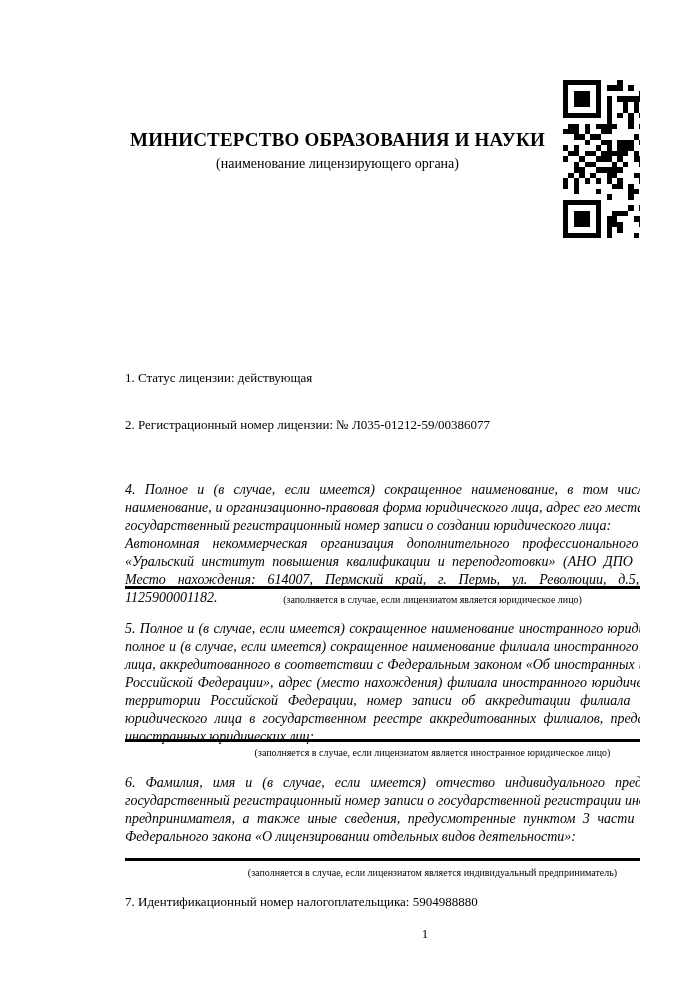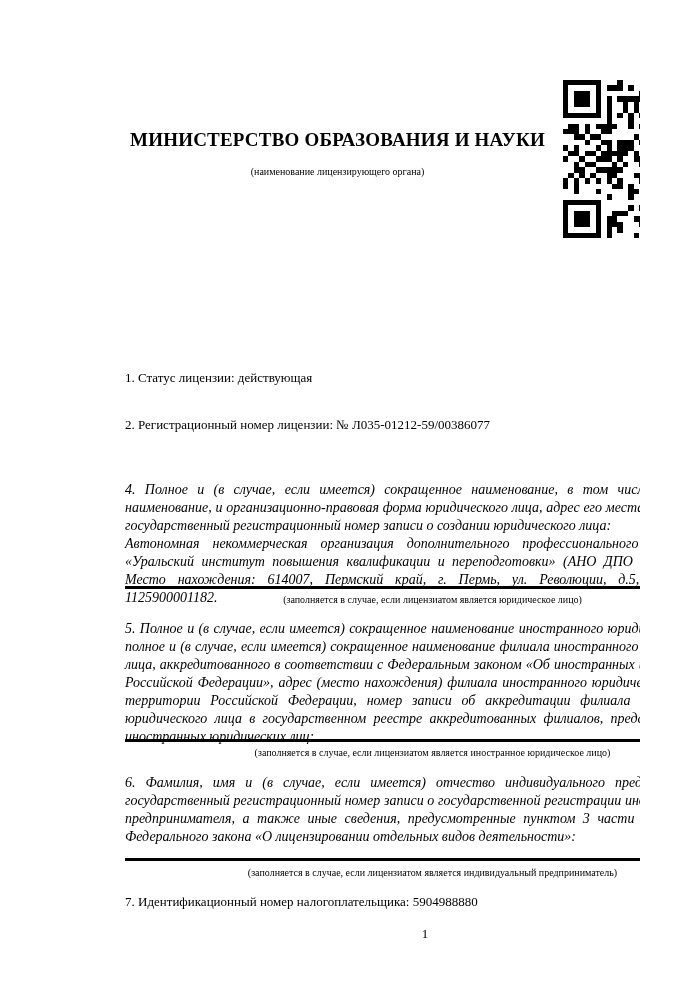--- a/index.html
+++ b/index.html
@@ -13,21 +13,21 @@
   .content { left:65px; width:600px; }
   .center { text-align:center; }
   .shift { padding-left:15px; box-sizing:border-box; }
   .body-line { font-size:13px; line-height:17px; white-space:nowrap; }
   .just { font-size:14px; line-height:18px; text-align:justify;font-style:italic; }
   .small { font-size:10px; line-height:14px; }
   .rule { height:2.5px; background:#000; }
 
   .hdr { top:128px; left:65px; width:425px; text-align:center; }
   .hdr-line { font-weight:bold; font-size:19px; line-height:23px; letter-spacing:0.2px; white-space:nowrap; }
-  .hdr-sub { font-size:10px; line-height:13px; margin-top:14px; }
+  .hdr-sub { font-size:14px; line-height:13px; margin-top:6px; }
 
   .qr { top:80px; left:503px; width:158px; height:158px; }
   .qr svg { display:block; width:158px; height:158px; }
 
   .title-block { top:300px; font-size:13px; line-height:21px; }
 
   .pos-item1      { top:369px; }
   .pos-cap-status { top:389px; }
   .pos-item2      { top:416px; }
   .pos-item3      { top:449px; }

